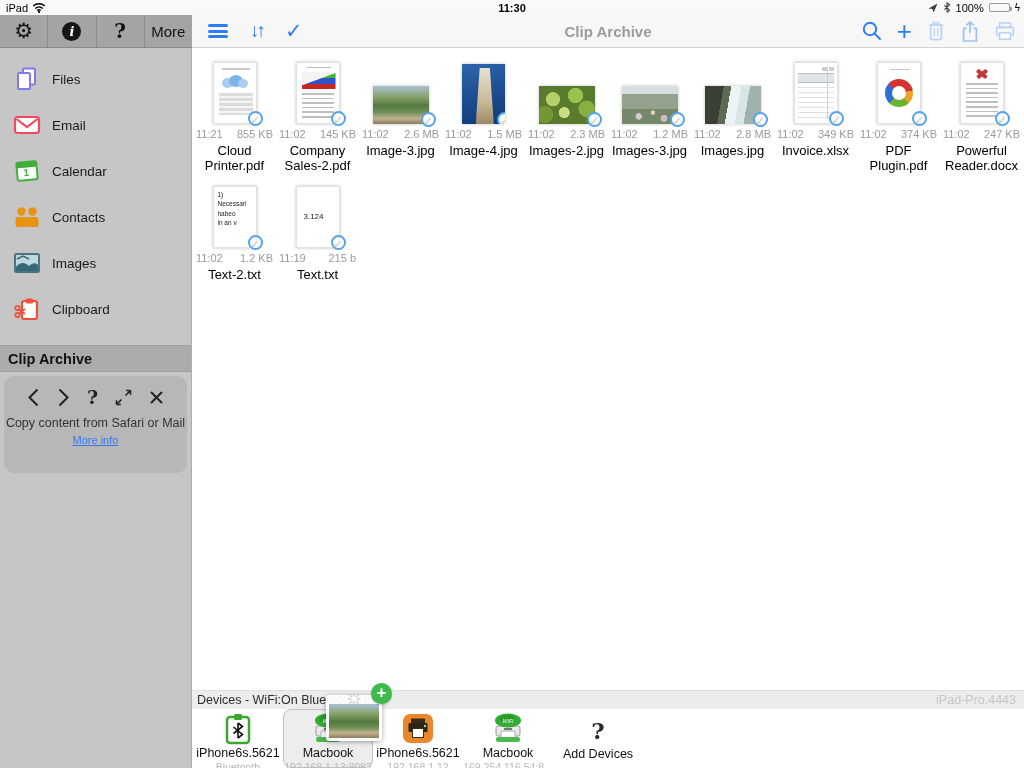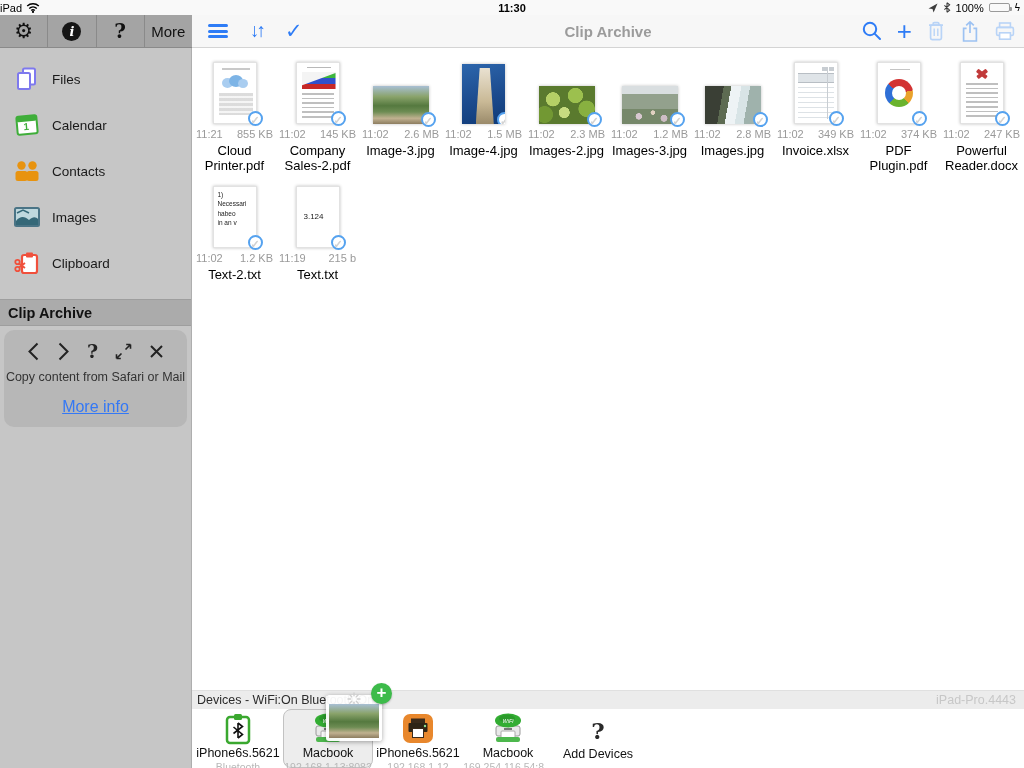--- a/index.html
+++ b/index.html
@@ -1,21 +1,21 @@
 <!DOCTYPE html>
 <html><head>
 <meta charset="utf-8">
 <style>
   * { margin:0; padding:0; box-sizing:border-box; }
   html,body { width:1024px; height:768px; overflow:hidden; }
   body { font-family:"Liberation Sans", sans-serif; background:#fff; position:relative; }
 
   
   .statusbar { height:15px; background:#f9f9f9; display:flex; align-items:center; font-size:11px; color:#000; position:relative; }
-  .sb-left { display:flex; align-items:center; gap:4px; }
+  .sb-left { display:flex; align-items:center; gap:4px; padding-left:6px; }
   .sb-time { position:absolute; left:0; right:0; text-align:center; font-weight:bold; }
   .sb-right { margin-left:auto; display:flex; align-items:center; gap:5px; padding-right:4px; }
   .battery { width:21px; height:9px; border:1px solid #9a9a9a; border-radius:2px; padding:1px; position:relative; }
   .battery .fill { width:100%; height:100%; background:#57d657; border-radius:1px; }
   .battery .tip { position:absolute; right:-3px; top:2.5px; width:2px; height:4px; background:#9a9a9a; border-radius:0 1px 1px 0; }
   .bolt { font-size:10px; line-height:1; }
 
   
   .toprow { display:flex; height:33px; }
   .left-toolbar { width:192px; display:flex; background:#8d8d8d; border-bottom:1px solid #8a8a8a; }
@@ -40,21 +40,21 @@
   .sidebar { width:192px; background:#c6c6c6; border-right:1px solid #aeaeae; display:flex; flex-direction:column; }
   .sb-items { padding-top:8px; }
   .sb-item { height:46px; display:flex; align-items:center; padding-left:13px; gap:11px; }
   .sb-item .lbl { font-size:13.5px; color:#1a1a1a; }
   .sb-item .ic { width:28px; display:flex; justify-content:center; }
   .section-header { margin-top:13px; height:27px; background:#ababab; border-top:1px solid #9e9e9e; border-bottom:1px solid #9e9e9e; display:flex; align-items:center; padding-left:8px; font-size:14.5px; font-weight:bold; color:#111; }
   .clip-panel { margin:4px 4px 0 4px; background:#b7b7b7; border-radius:10px; height:97px; padding-top:10px; }
   .cp-icons { display:flex; justify-content:center; align-items:center; gap:17px; height:22px; }
   .cp-q { font-family:"DejaVu Serif", serif; font-weight:bold; font-size:19px; color:#222; }
   .cp-text { margin-top:7px; text-align:center; font-size:12.5px; color:#333; line-height:1.32; }
-  .cp-link { display:block; text-align:center; margin-top:12px; font-size:16px; color:#3478f5; text-decoration:underline; }
+  .cp-link { display:block; text-align:center; margin-top:2px; font-size:11px; color:#3478f5; text-decoration:underline; }
 
   
   .content { flex:1; background:#fff; position:relative; }
   .files-grid { display:flex; flex-wrap:wrap; padding:12px 0 0 1px; width:832px; }
   .cell { width:83px; margin-bottom:10px; display:flex; flex-direction:column; align-items:center; }
   .thumb-wrap { height:64px; display:flex; align-items:flex-end; justify-content:center; width:100%; }
   .thumb { position:relative; box-shadow:0 0 3px rgba(0,0,0,.25); }
   .page { width:44px; height:62px; background:#fff; border:1px solid #e2e2e2; position:relative; overflow:visible; }
   .badge { position:absolute; right:-7px; bottom:-3px; width:15px; height:15px; background:#fff; border:2px solid #55a2ef; border-radius:50%; color:#d2d2d2; font-size:11px; font-weight:bold; line-height:14px; text-align:center; z-index:2; }
   .meta { width:100%; display:flex; justify-content:space-between; padding:0 3px; margin-top:4px; font-size:11px; color:#9a9a9a; }
@@ -189,20 +189,29 @@
             <svg width="26" height="26" viewBox="0 0 26 26">
               <rect x="9" y="2.5" width="12" height="16" rx="1.5" fill="#fff" stroke="#7e79ee" stroke-width="2"></rect>
               <rect x="4" y="7" width="12" height="16" rx="1.5" fill="#fff" stroke="#7e79ee" stroke-width="2"></rect>
             </svg>
           </span>
           <span class="lbl">Files</span>
         </div>
         <div class="sb-item">
           <span class="ic">
             <svg width="28" height="26" viewBox="0 0 28 26">
+              <rect x="2" y="5" width="24" height="16" rx="2.5" fill="#fff" stroke="#f2485f" stroke-width="2.2"></rect>
+              <path d="M3.5 7 L14 15 L24.5 7" fill="none" stroke="#f2485f" stroke-width="2.2"></path>
+            </svg>
+          </span>
+          <span class="lbl">Email</span>
+        </div>
+        <div class="sb-item">
+          <span class="ic">
+            <svg width="28" height="26" viewBox="0 0 28 26">
               <g transform="rotate(-5 14 13)">
                 <rect x="4" y="4" width="20" height="18" rx="2" fill="#fff" stroke="#3fae3a" stroke-width="2"></rect>
                 <rect x="4" y="4" width="20" height="5.5" rx="2" fill="#3fae3a"></rect>
                 <text x="13" y="18" font-size="10" font-weight="bold" fill="#3fae3a" text-anchor="middle">1</text>
               </g>
             </svg>
           </span>
           <span class="lbl">Calendar</span>
         </div>
         <div class="sb-item">

